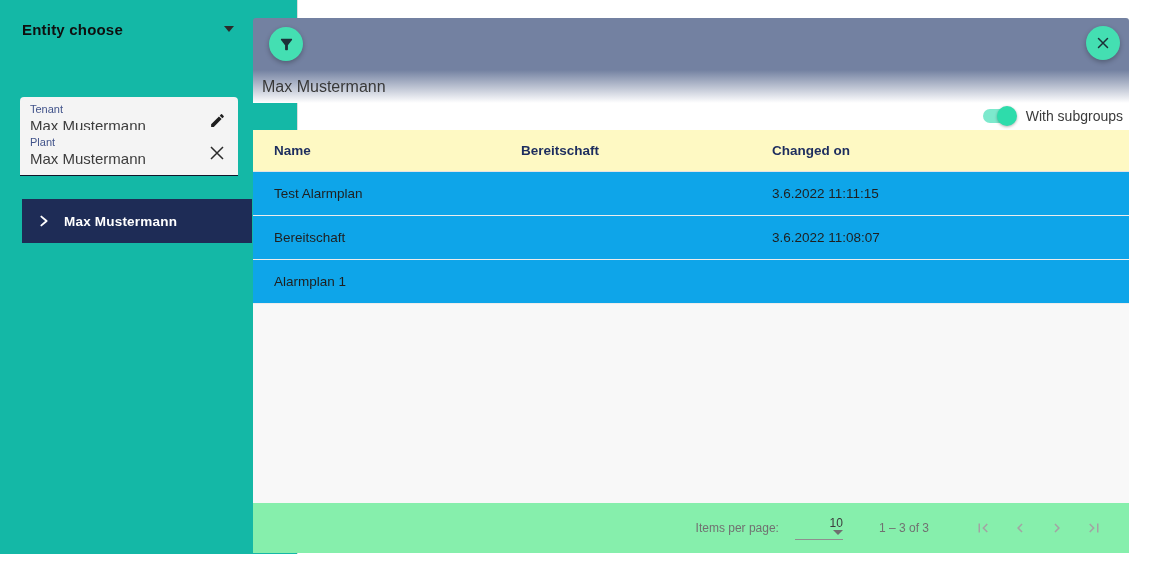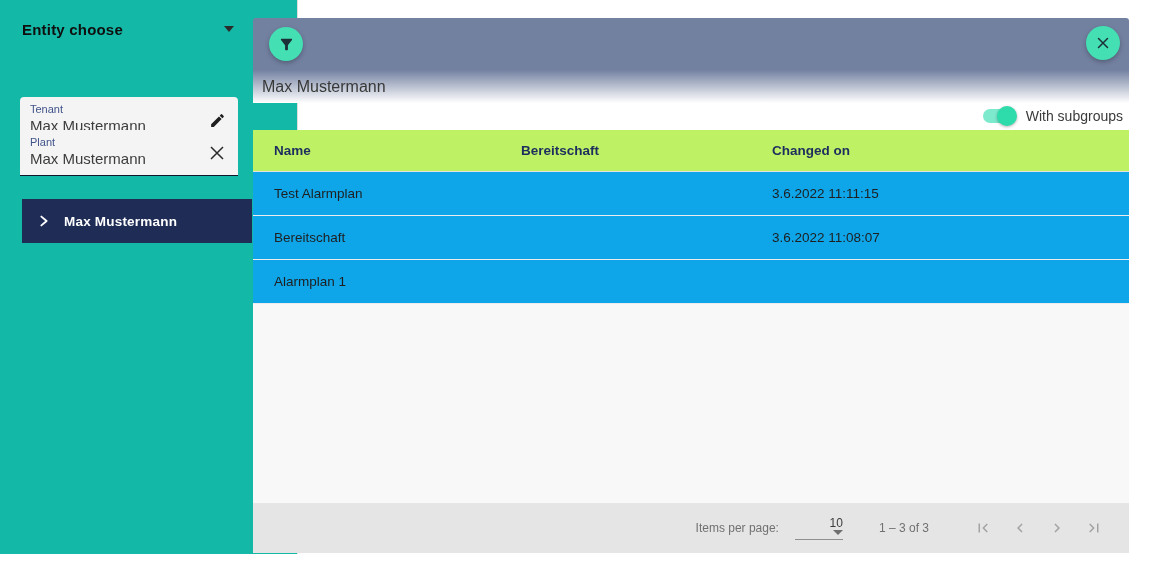--- a/index.html
+++ b/index.html
@@ -44,35 +44,35 @@
   .toggle-row{position:absolute;left:253px;top:103px;width:870px;height:26px;
     display:flex;align-items:center;justify-content:flex-end;}
   .switch{position:relative;width:34px;height:20px;margin-right:9px;cursor:pointer;}
   .switch-track{position:absolute;left:0;top:3px;width:32px;height:14px;
     border-radius:7px;background:#7de9cd;}
   .switch-thumb{position:absolute;right:0;top:0;width:20px;height:20px;
     border-radius:50%;background:#2edcab;box-shadow:0 1px 3px rgba(0,0,0,.3);}
   .toggle-label{font-size:14px;color:#3a3a3a;}
   
   .table-header{position:absolute;left:253px;top:130px;width:876px;height:42px;
-    background:#bef264;border-bottom:1px solid #e3e3e3;display:flex;align-items:center;
+    background:#fef9c3;border-bottom:1px solid #e3e3e3;display:flex;align-items:center;
     box-sizing:border-box;}
   .th{font-size:13.5px;font-weight:bold;color:#1d2d5e;}
   .col-name{width:268px;padding-left:21px;box-sizing:border-box;}
   .col-desc{width:251px;}
   .col-changed{flex:1;}
   .t-row{position:absolute;left:253px;width:876px;height:44px;background:#0ea5e9;
     border-bottom:1px solid #ececec;display:flex;align-items:center;
     box-sizing:border-box;font-size:13.5px;color:#1f1f1f;cursor:pointer;}
   .row-0{top:172px;} .row-1{top:216px;} .row-2{top:260px;}
   .empty-area{position:absolute;left:253px;top:304px;width:876px;height:199px;
     background:#f8f8f8;}
   
   .paginator{position:absolute;left:253px;top:503px;width:876px;height:50px;
-    background:#e5e5e5;display:flex;align-items:center;justify-content:flex-end;
+    background:#86efac;display:flex;align-items:center;justify-content:flex-end;
     box-sizing:border-box;padding-right:22px;color:#717171;font-size:12px;}
   .page-size{display:inline-flex;align-items:flex-end;justify-content:space-between;
     width:48px;margin-left:16px;border-bottom:1px solid #8f8f8f;
     padding-bottom:4px;cursor:pointer;color:#3c3c3c;background:none;flex-direction:column;}
   .caret-small{width:0;height:0;border-left:5px solid transparent;
     border-right:5px solid transparent;border-top:5px solid #6f6f6f;}
   .range-label{margin-left:36px;margin-right:30px;color:#717171;}
   .nav-btn{width:26px;height:26px;margin-left:11px;background:none;border:none;
     padding:0;display:flex;align-items:center;justify-content:center;cursor:default;}
   .nav-btn svg{fill:#a3a3a3;}

